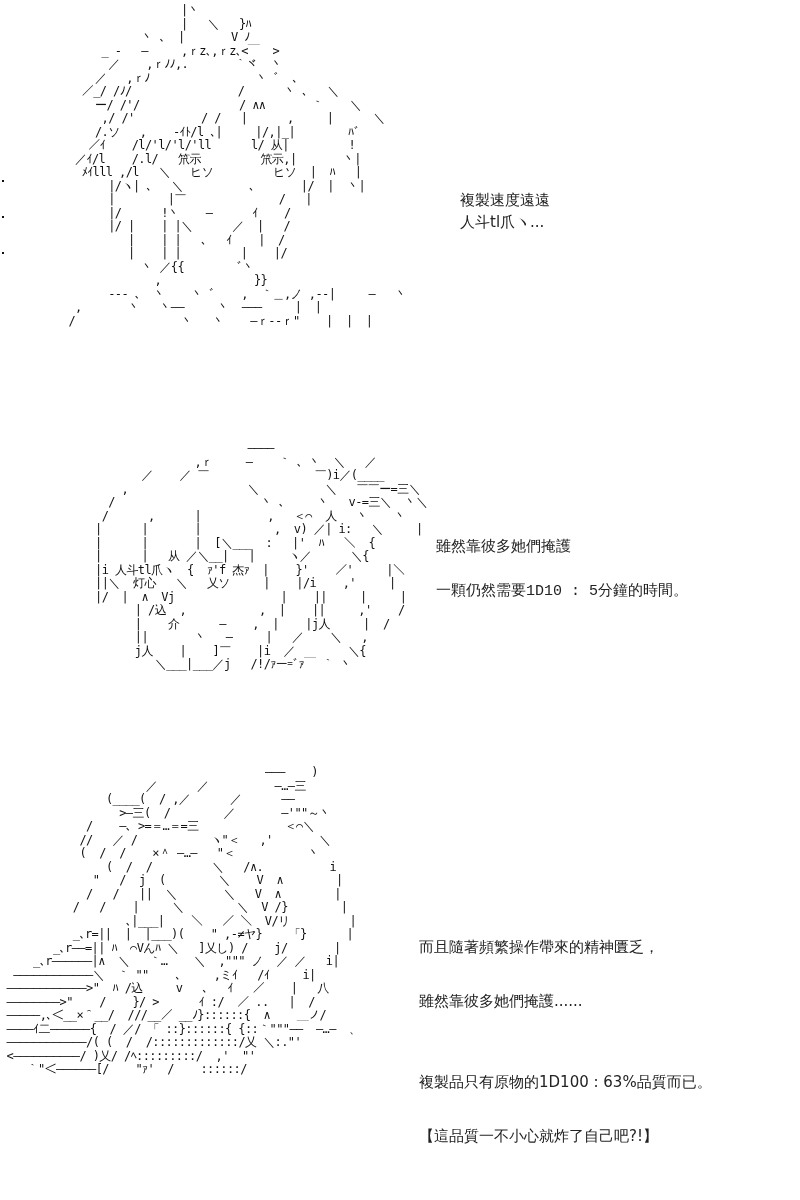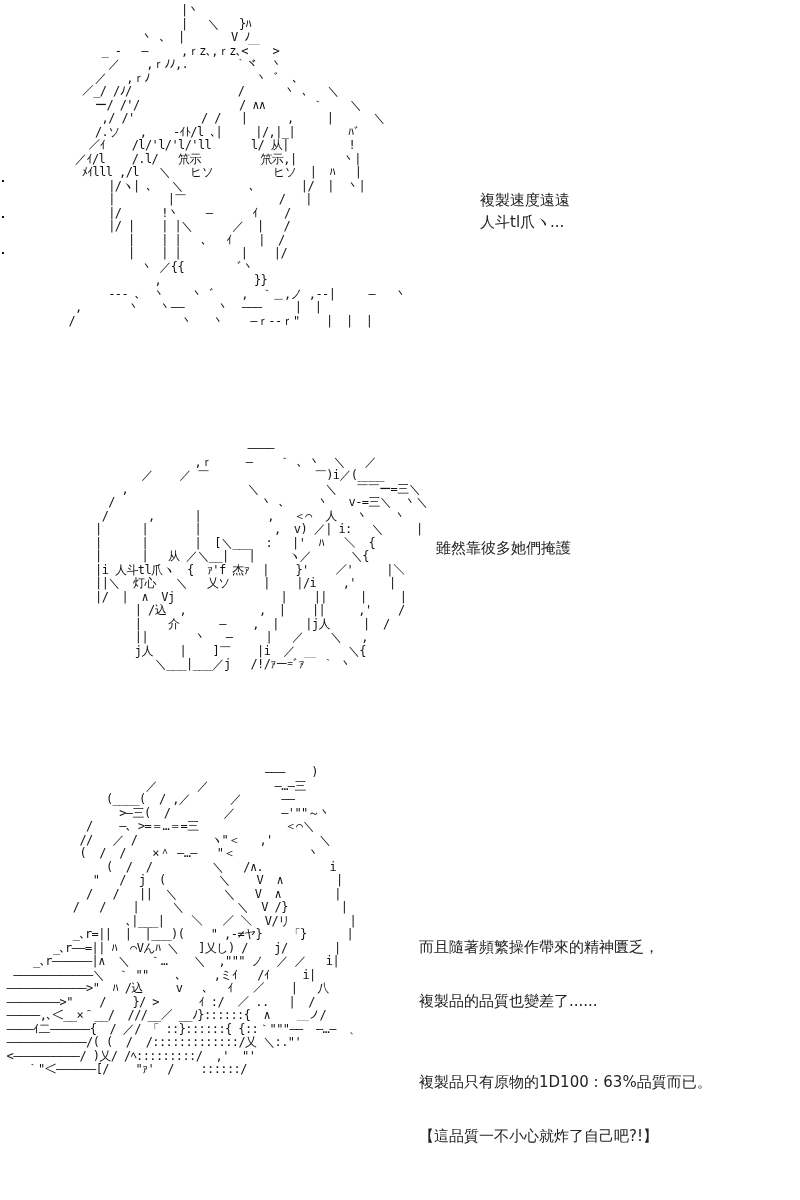--- a/index.html
+++ b/index.html
@@ -38,21 +38,21 @@
              |    | |   ､   ｲ    |  /
              |    | |         |    |/
                丶 ／{{        ﾞ丶
                  ,              }}
           --- ､  丶    丶 ﾞ    ,  ｀＿,ノ ,--|     ―   丶
      ,       丶   丶――     丶  ―――     |  |
     /                丶   丶    ―ｒ--ｒ"    |  |  |</pre>
   <span class="dots" style="left:2px; top:180px;"></span>
   <span class="dots" style="left:2px; top:216px;"></span>
   <span class="dots" style="left:2px; top:252px;"></span>
-  <div class="dialog" style="left:480px; top:189px;">
+  <div class="dialog" style="left:460px; top:189px;">
       <span class="line">複製速度遠遠</span>
       <span class="line">人斗tl爪ヽ...</span>
     </div>
 </section>
 
 <section class="panel" style="top:430px; height:330px;">
   <pre class="aa" style="left:62px; top:12px;">                            ――――
                     ,ｒ     ―    ｀ ､ 丶  ＼   ／
             ／    ／ ￣                ￣)i／(____
          ,                  ＼          ＼   ￣￣ー=三＼
@@ -62,23 +62,24 @@
      |      |       |  [＼___  :   |'  ﾊ   ＼  {
      |      |   从 ／＼__|   |     ヽ／      ＼{
      |i 人斗tl爪ヽ  {  ｧ'f 杰ｧ  |    }'    ／'     |＼
      ||＼  灯心   ＼   乂ソ     |    |/i    ,'     |
      |/  |  ∧  Vj                |    ||     |     |
            | /込  ,           ,  |    ||     ,'    /
            |    介      ―    ,  |    |j人     |  /
            ||       丶   ―     |   ／    ＼   ,
            j人    |    ]￣    |i  ／        ＼{
               ＼___|___／j   /!/ｧー=ﾞｧ￣ ｀ 丶</pre>
-  <div class="dialog" style="left:436px; top:107px;">
+  <div class="dialog" style="left:436px; top:107px;font-family:Liberation Mono, monospace;">
       <span class="line">雖然靠彼多她們掩護</span>
       <span class="gap" style="height: 22px;"></span>
+      <span class="line">一顆仍然需要1D10 : 5分鐘的時間。</span>
     </div>
 </section>
 
 <section class="panel" style="top:760px; height:440px;">
   <pre class="aa" style="left:0px; top:6px;">                                        ―――    )
                       ／      ／          ―…―三
                 (____(  / ,／      ／      ――
                   &gt;―三(  /        ／       ―'""～丶
              /    ―､ &gt;=＝…＝=三             ＜⌒＼
             //   ／ /           ヽ"＜   ,'       ＼
@@ -95,20 +96,20 @@
  ――――――――――――&gt;"  ﾊ /込     v   ､   ｲ   ／    |   八
  ――――――――&gt;"    /    }/ &gt;      ｲ :/  ／ ..   |  /
  ―――――,､＜__×＾__/  ///__／ __ﾉ}::::::{  ∧    ＿ノ/
  ――――ｲ二――――――{  / ／/ 「 ::}::::::{ {::｀"""――  ―…―  、
  ――――――――――――/( (  /  /:::::::::::::/乂 ＼:."'
  &lt;――――――――――/ )乂/ /ﾍ:::::::::/  ,'  "'
     ｀"＜――――――[/    "ｧ'  /    ::::::/</pre>
   <div class="dialog" style="left:419px; top:174px; line-height:27px;">
       <span class="line">而且隨著頻繁操作帶來的精神匱乏，</span>
       <span class="gap" style="height: 27px;"></span>
-      <span class="line">複製品的品質也變差了......</span>
+      <span class="line">雖然靠彼多她們掩護......</span>
       <span class="gap" style="height: 27px;"></span>
       <span class="gap" style="height: 27px;"></span>
       <span class="line">複製品只有原物的1D100 : 63%品質而已。</span>
       <span class="gap" style="height: 27px;"></span>
       <span class="line">【這品質一不小心就炸了自己吧?!】</span>
     </div>
 </section>
 
 </body></html>

